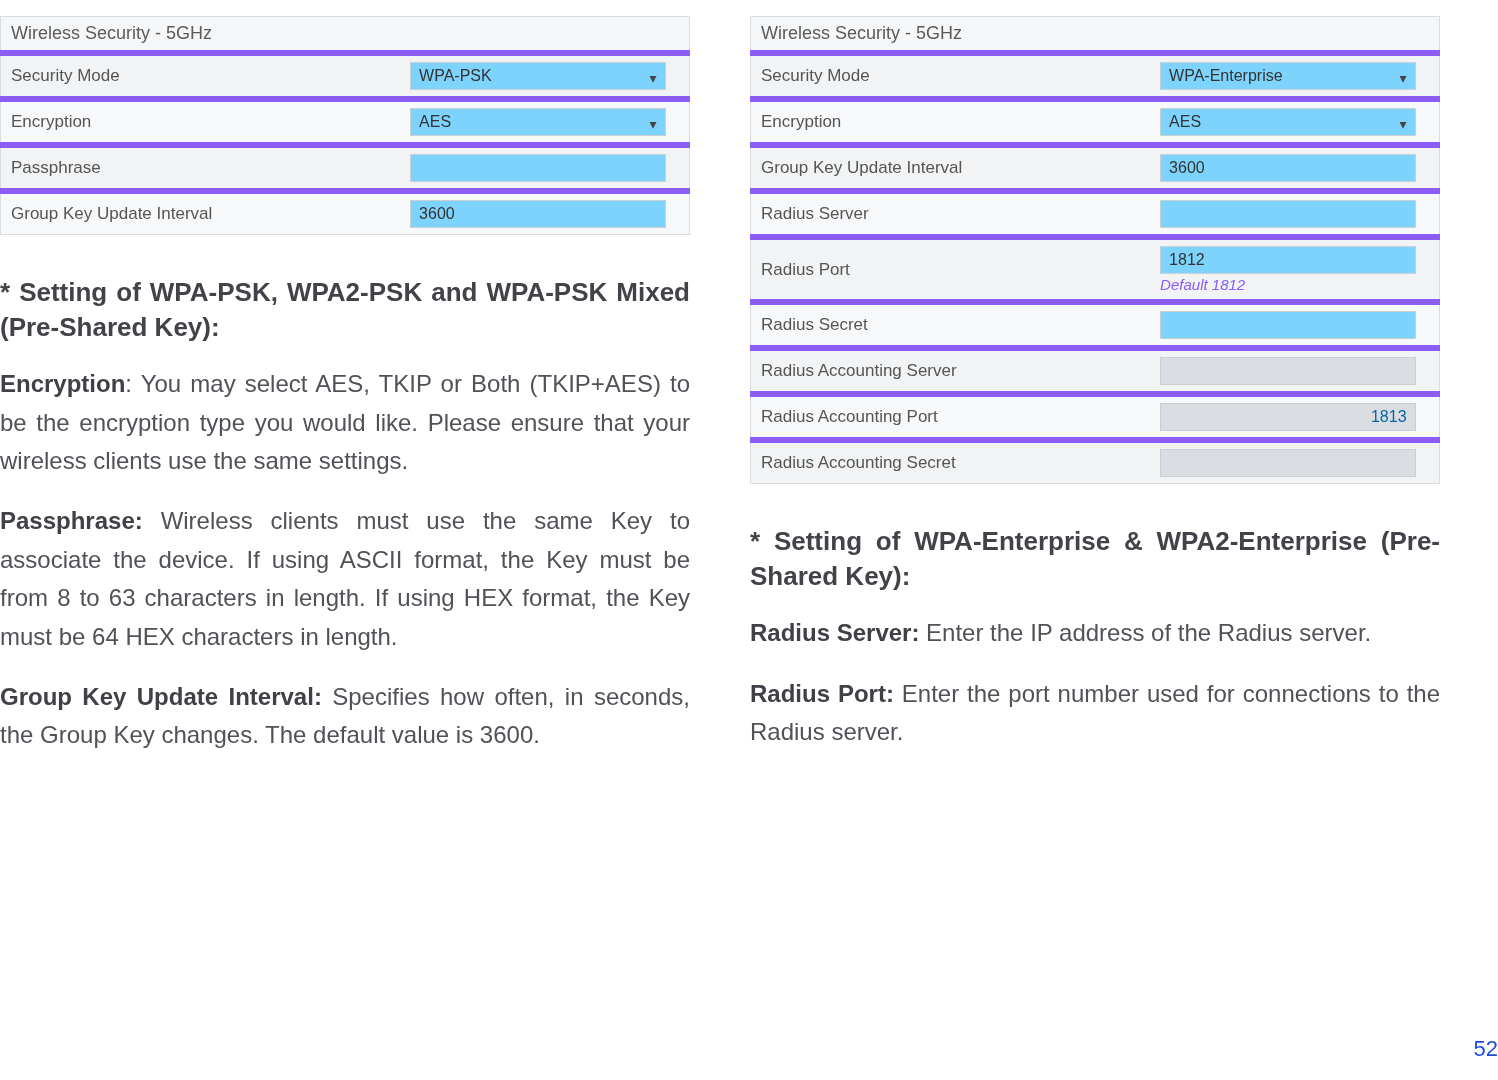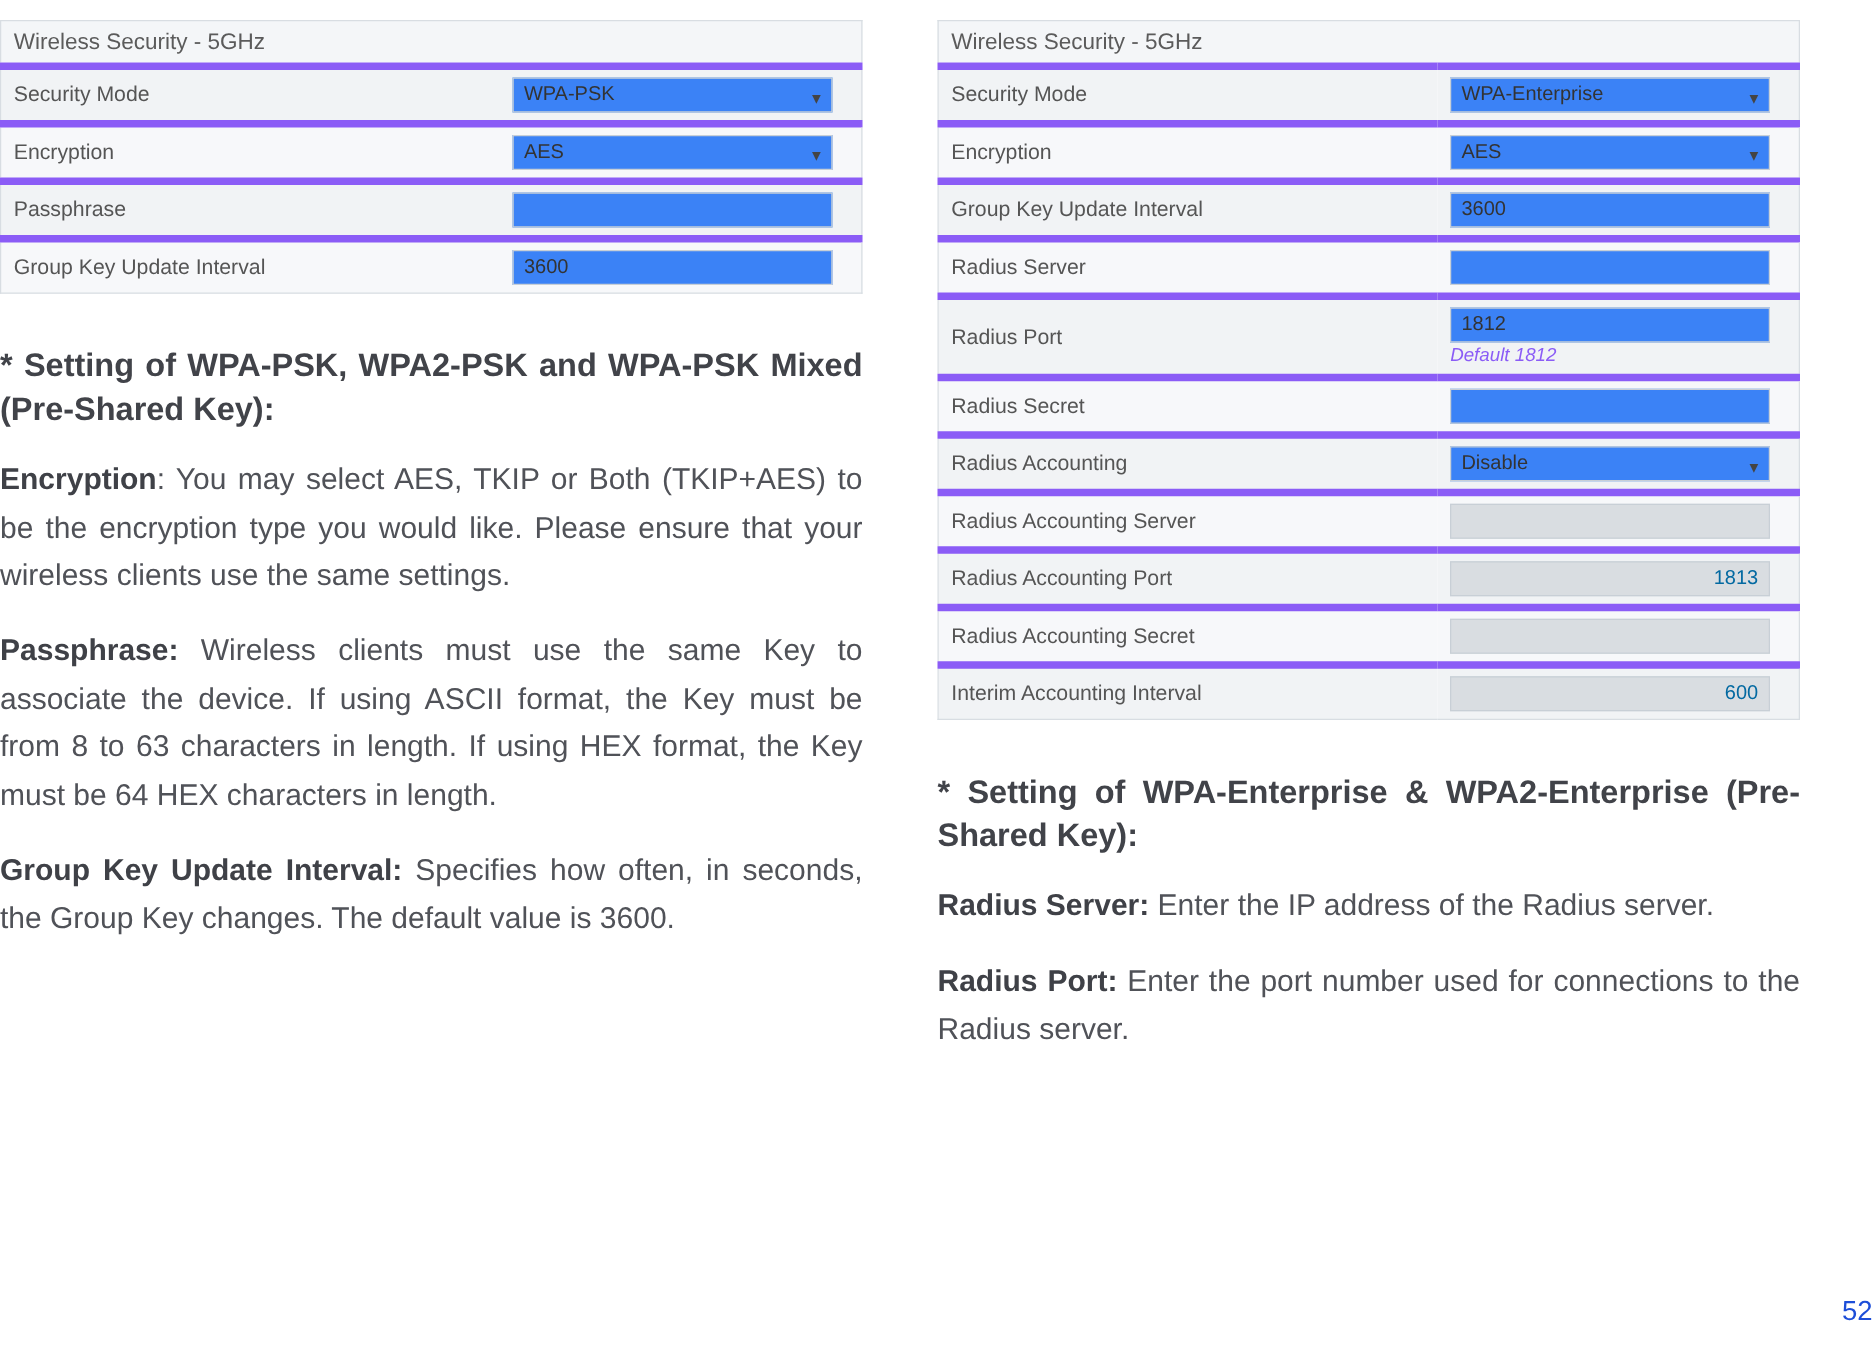--- a/index.html
+++ b/index.html
@@ -46,21 +46,21 @@
     vertical-align: middle;
     height: 40px;
   }
   .settings-table tr:nth-child(even) td { background: #f7f8fa; }
   .settings-table tr:nth-child(odd) td { background: #f1f3f5; }
   .label-cell { width: 58%; }
   .value-cell { width: 42%; }
 
   .faux-select, .faux-input, .faux-input-disabled {
     border: 1px solid #c8cfd6;
-    background: #3b82f6;
+    background: #7dd3fc;
     height: 28px;
     line-height: 26px;
     padding: 0 8px;
     font-size: 16px;
     color: #333;
     position: relative;
     width: 95%;
   }
   .faux-select { }
   .faux-select::after {
@@ -196,47 +196,35 @@
           <div class="hint">Default 1812</div>
         </td>
       </tr>
       <tr>
         <td class="label-cell">Radius Secret</td>
         <td class="value-cell">
           <div class="faux-input"></div>
         </td>
       </tr>
       <tr>
-        <td class="label-cell">Radius Accounting</td>
-        <td class="value-cell">
-          <div class="faux-select">Disable</div>
-        </td>
-      </tr>
-      <tr>
         <td class="label-cell">Radius Accounting Server</td>
         <td class="value-cell">
           <div class="faux-input-disabled"></div>
         </td>
       </tr>
       <tr>
         <td class="label-cell">Radius Accounting Port</td>
         <td class="value-cell">
           <div class="faux-input-disabled">1813</div>
         </td>
       </tr>
       <tr>
         <td class="label-cell">Radius Accounting Secret</td>
         <td class="value-cell">
           <div class="faux-input-disabled"></div>
-        </td>
-      </tr>
-      <tr>
-        <td class="label-cell">Interim Accounting Interval</td>
-        <td class="value-cell">
-          <div class="faux-input-disabled">600</div>
         </td>
       </tr>
     </tbody>
       </table>
 
     <div class="heading">* Setting of WPA-Enterprise &amp; WPA2-Enterprise (Pre-Shared Key):</div>
 
 
     <div class="para">
       <span class="b">Radius Server:</span><span> Enter the IP address of the Radius server.</span>

